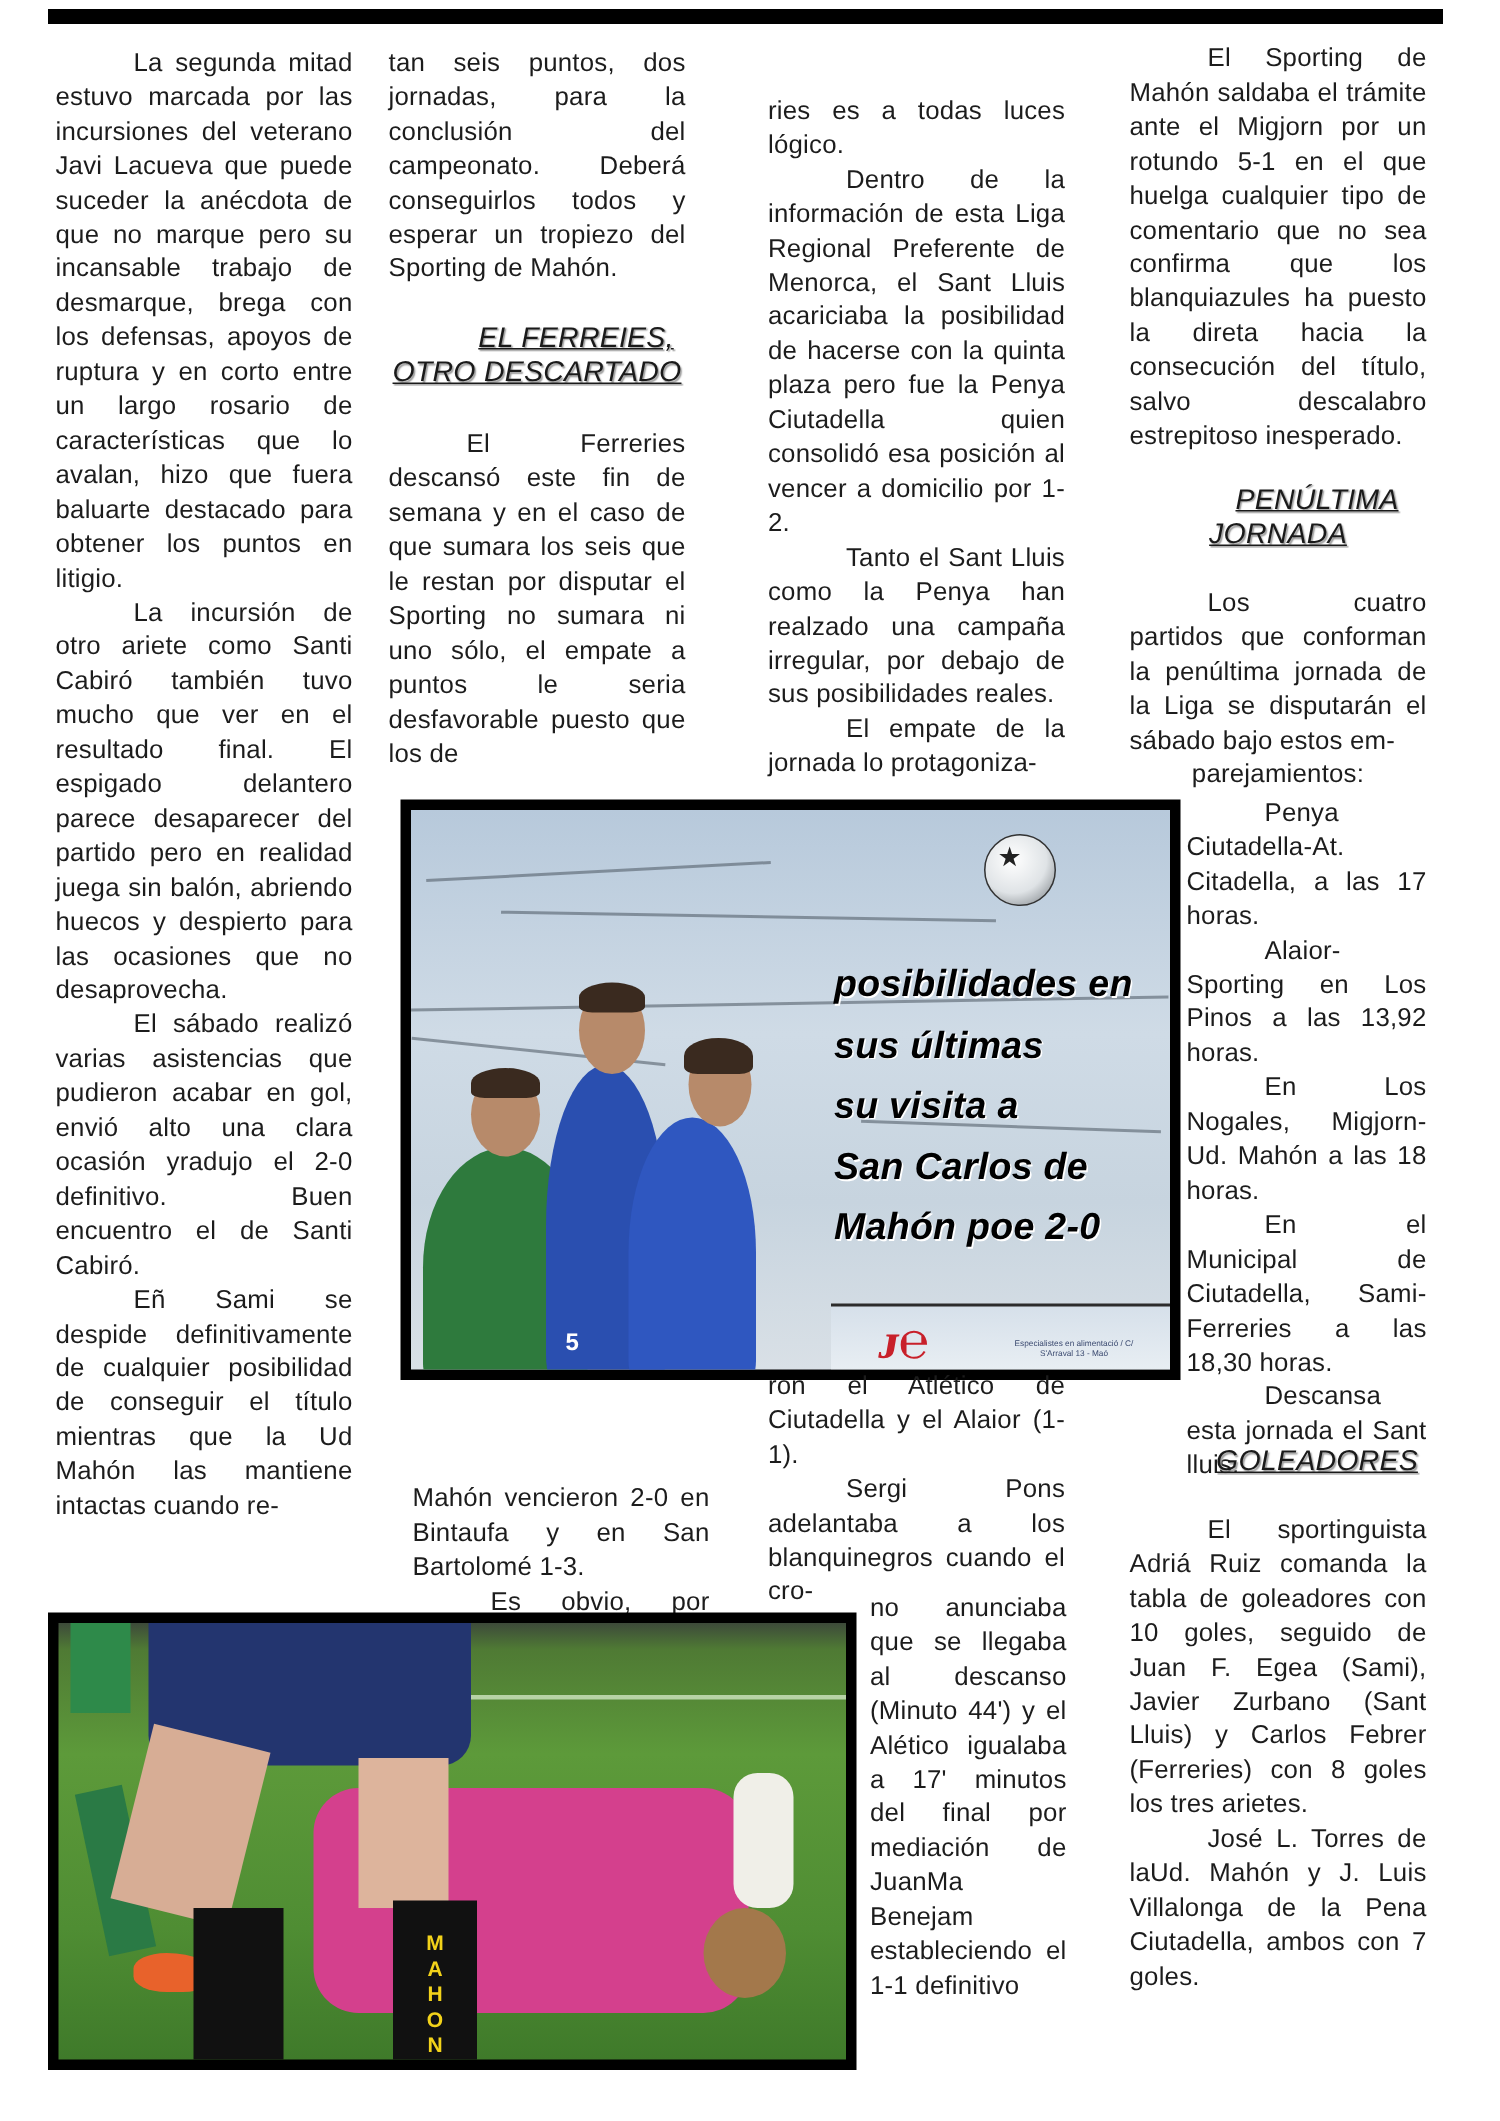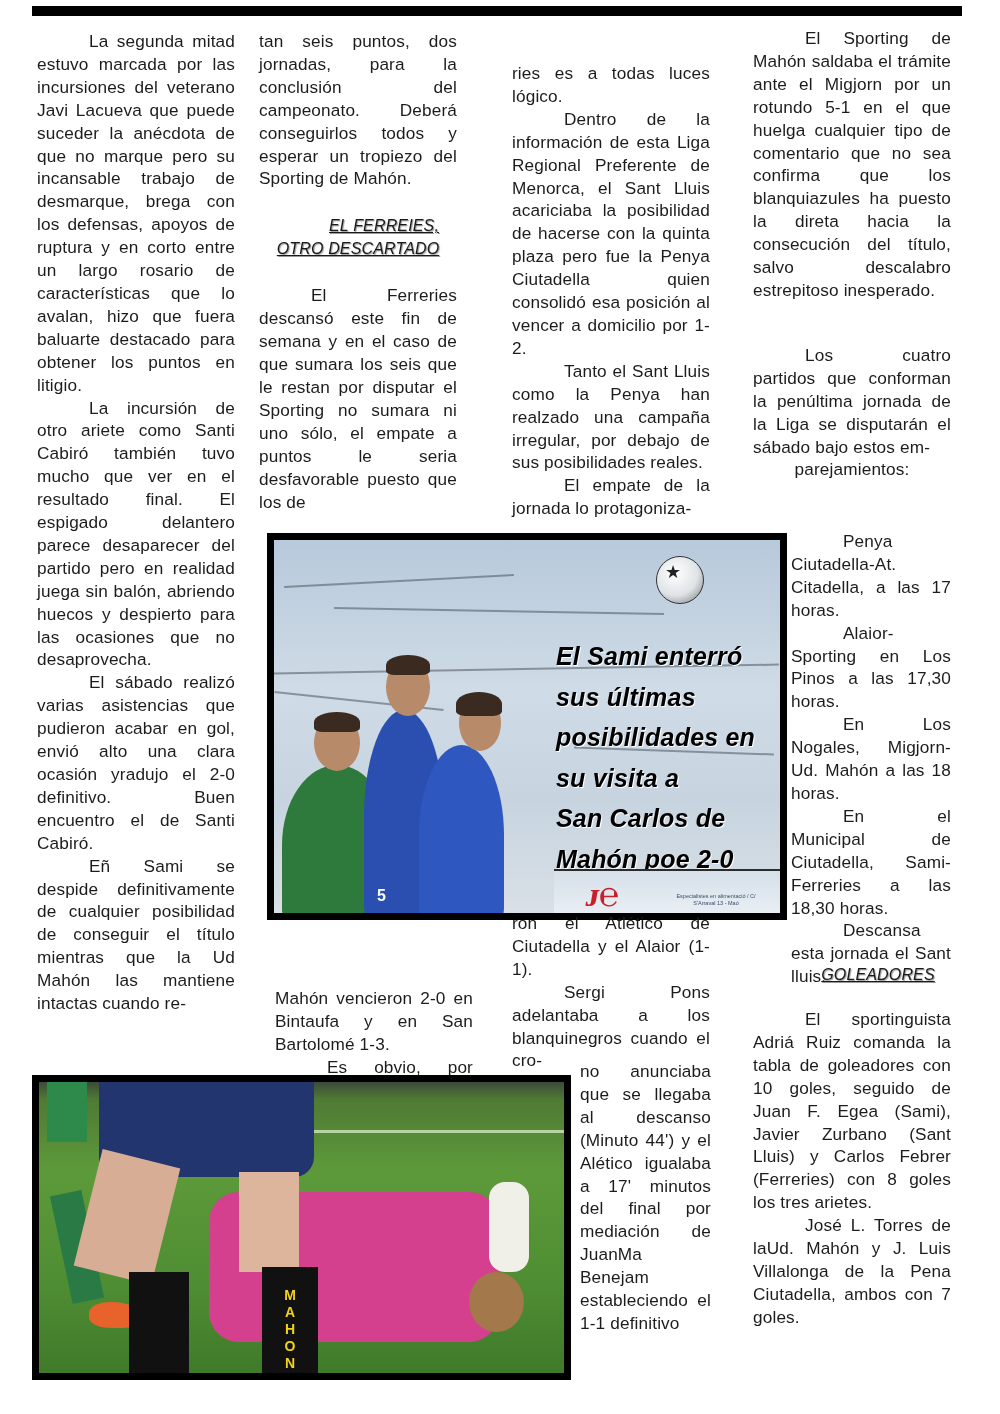--- a/index.html
+++ b/index.html
@@ -11,21 +11,21 @@
   .top-rule { position: absolute; left: 32px; top: 6px; width: 930px; height: 10px; background: #000; }
   .col {
     position: absolute; font-size: 17.2px; line-height: 22.9px;
     text-align: justify; letter-spacing: 0.15px; color: #1c1c1c;
   }
   .col p { margin: 0; text-indent: 52px; }
   .col p.noindent { text-indent: 0; }
   .col p.center { text-align: center; text-indent: 0; }
   .subhead {
     font-style: italic; text-decoration: underline; text-align: center;
-    font-size: 16px; line-height: 23px; margin: 0; color: #1a1a1a;
+    font-size: 19px; line-height: 23px; margin: 0; color: #1a1a1a;
     text-shadow: 1px 1px 1px #9a9a9a;
   }
   .c1 { left: 37px; top: 30px; width: 198px; }
   .c2 { left: 259px; top: 30px; width: 198px; }
   .c2b { left: 275px; top: 987px; width: 198px; }
   .c3 { left: 512px; top: 30px; width: 198px; margin-top: 32px; }
   .c3b { left: 512px; top: 912px; width: 198px; }
   .c3c { left: 580px; top: 1060px; width: 131px; }
   .c4 { left: 753px; top: 27px; width: 198px; }
   .c4b { left: 791px; top: 530px; width: 160px; }
@@ -109,28 +109,29 @@
 <div class="col c3">
   <p class="noindent">ries es a todas luces lógico.</p>
   <p>Dentro de la información de esta Liga Regional Preferente de Menorca, el Sant Lluis acariciaba la posibilidad de hacerse con la quinta plaza pero fue la Penya Ciutadella quien consolidó esa posición al vencer a domicilio por 1-2.</p>
   <p>Tanto el Sant Lluis como la Penya han realzado una campaña irregular, por debajo de sus posibilidades reales.</p>
   <p>El empate de la jornada lo protagoniza-</p>
 </div>
 
 <div class="col c4">
   <p>El Sporting de Mahón saldaba el trámite ante el Migjorn por un rotundo 5-1 en el que huelga cualquier tipo de comentario que no sea confirma que los blanquiazules ha puesto la direta hacia la consecución del título, salvo descalabro estrepitoso inesperado.</p>
   <div style="height:20px"></div>
+  <p class="subhead">PENÚLTIMA JORNADA</p>
   <div style="height:22px"></div>
   <p>Los cuatro partidos que conforman la penúltima jornada de la Liga se disputarán el sábado bajo estos em-</p>
   <p class="center">parejamientos:</p>
 </div>
 
 <div class="col c4b">
   <p>Penya Ciutadella-At. Citadella, a las 17 horas.</p>
-  <p>Alaior-Sporting en Los Pinos a las 17,30 horas.</p>
+  <p>Alaior-Sporting en Los Pinos a las 13,92 horas.</p>
   <p>En Los Nogales, Migjorn-Ud. Mahón a las 18 horas.</p>
   <p>En el Municipal de Ciutadella, Sami-Ferreries a las 18,30 horas.</p>
   <p>Descansa esta jornada el Sant lluis.</p>
 </div>
 
 <div class="col c4c">
   <p class="subhead">GOLEADORES</p>
   <div style="height:22px"></div>
   <p>El sportinguista Adriá Ruiz comanda la tabla de goleadores con 10 goles, seguido de Juan F. Egea (Sami), Javier Zurbano (Sant Lluis) y Carlos Febrer (Ferreries) con 8 goles los tres arietes.</p>
   <p>José L. Torres de laUd. Mahón y J. Luis Villalonga de la Pena Ciutadella, ambos con 7 goles.</p>
@@ -152,23 +153,22 @@
     <div class="player" style="left:90px;top:170px;width:80px;height:215px;background:#2a4fb0;"></div>
     <div class="head" style="left:112px;top:118px;width:44px;height:58px;"></div>
     <div class="hair" style="left:112px;top:115px;width:44px;height:20px;"></div>
 
     <div class="player" style="left:145px;top:205px;width:85px;height:180px;background:#2f57c0;"></div>
     <div class="head" style="left:185px;top:155px;width:42px;height:56px;"></div>
     <div class="hair" style="left:182px;top:152px;width:46px;height:24px;"></div>
     <div style="position:absolute;left:103px;top:347px;color:#fff;font-weight:bold;font-size:16px;">5</div>
 
     <div class="headline-overlay">
-      <div>El Sami enterró</div>
+      <div>posibilidades en</div>
       <div>sus últimas</div>
-      <div>posibilidades en</div>
       <div>su visita a</div>
       <div>San Carlos de</div>
       <div>Mahón poe 2-0</div>
     </div>
 
     <div class="banner-strip" style="left:280px;width:226px;"></div>
     <div class="banner-logo">ᴊ℮</div>
     <div class="banner-small">Especialistes en alimentació / C/ S'Arraval 13 - Maó</div>
   </div>
 </div>

